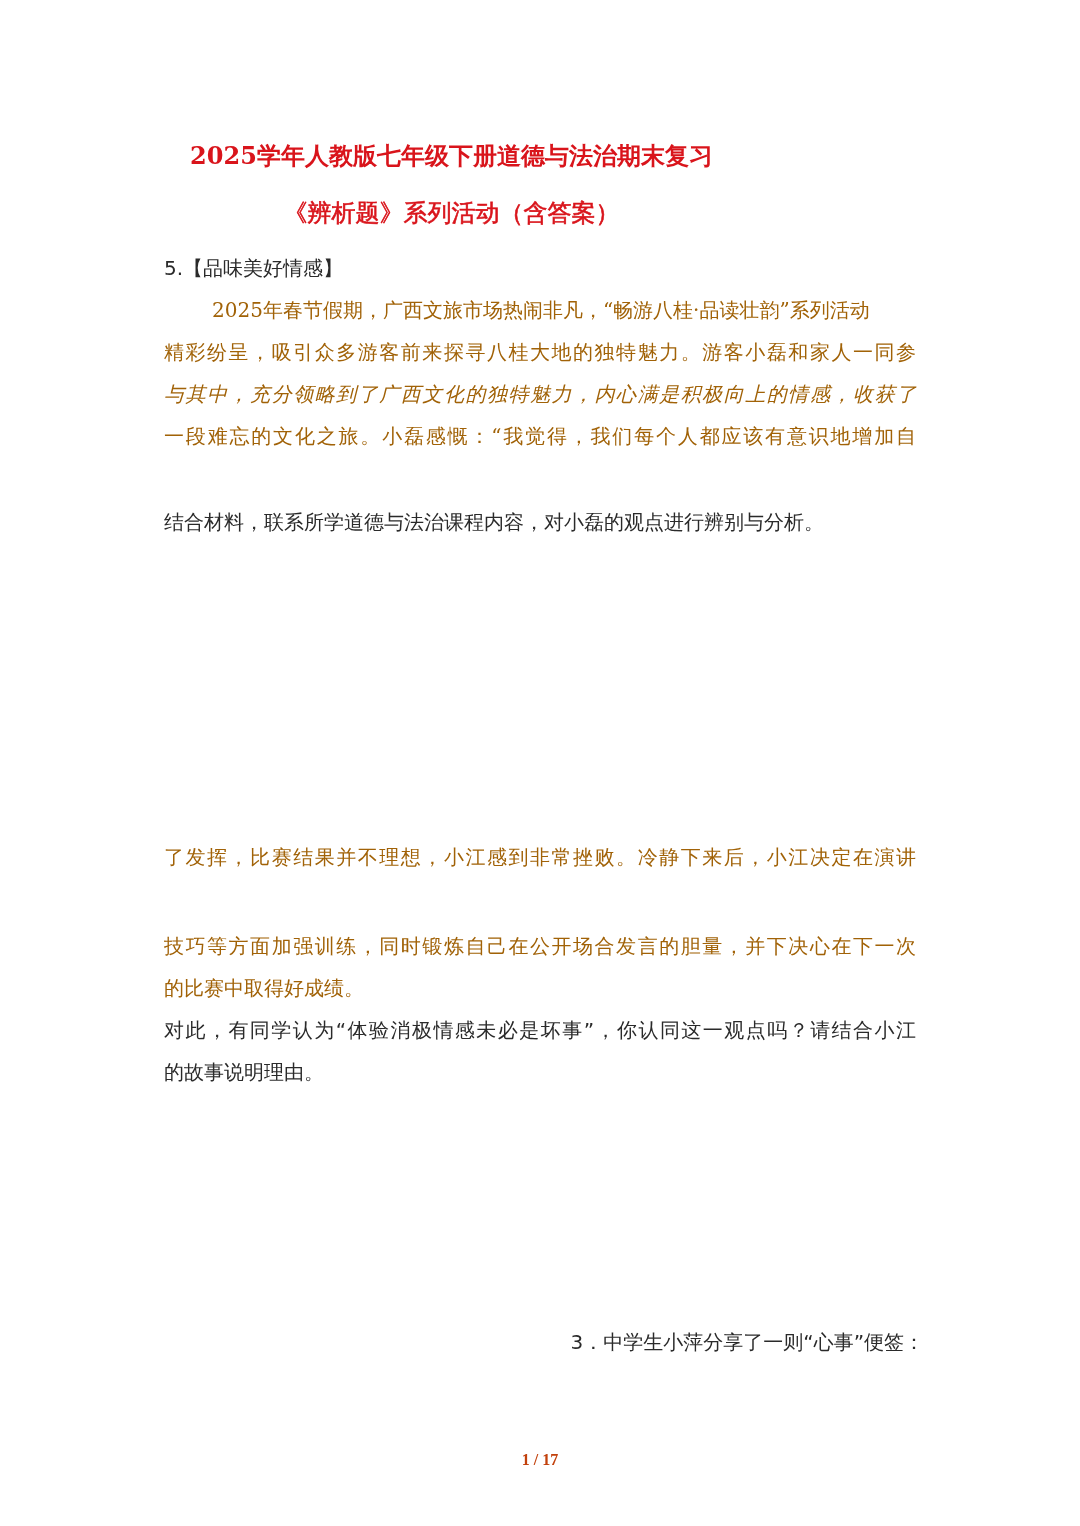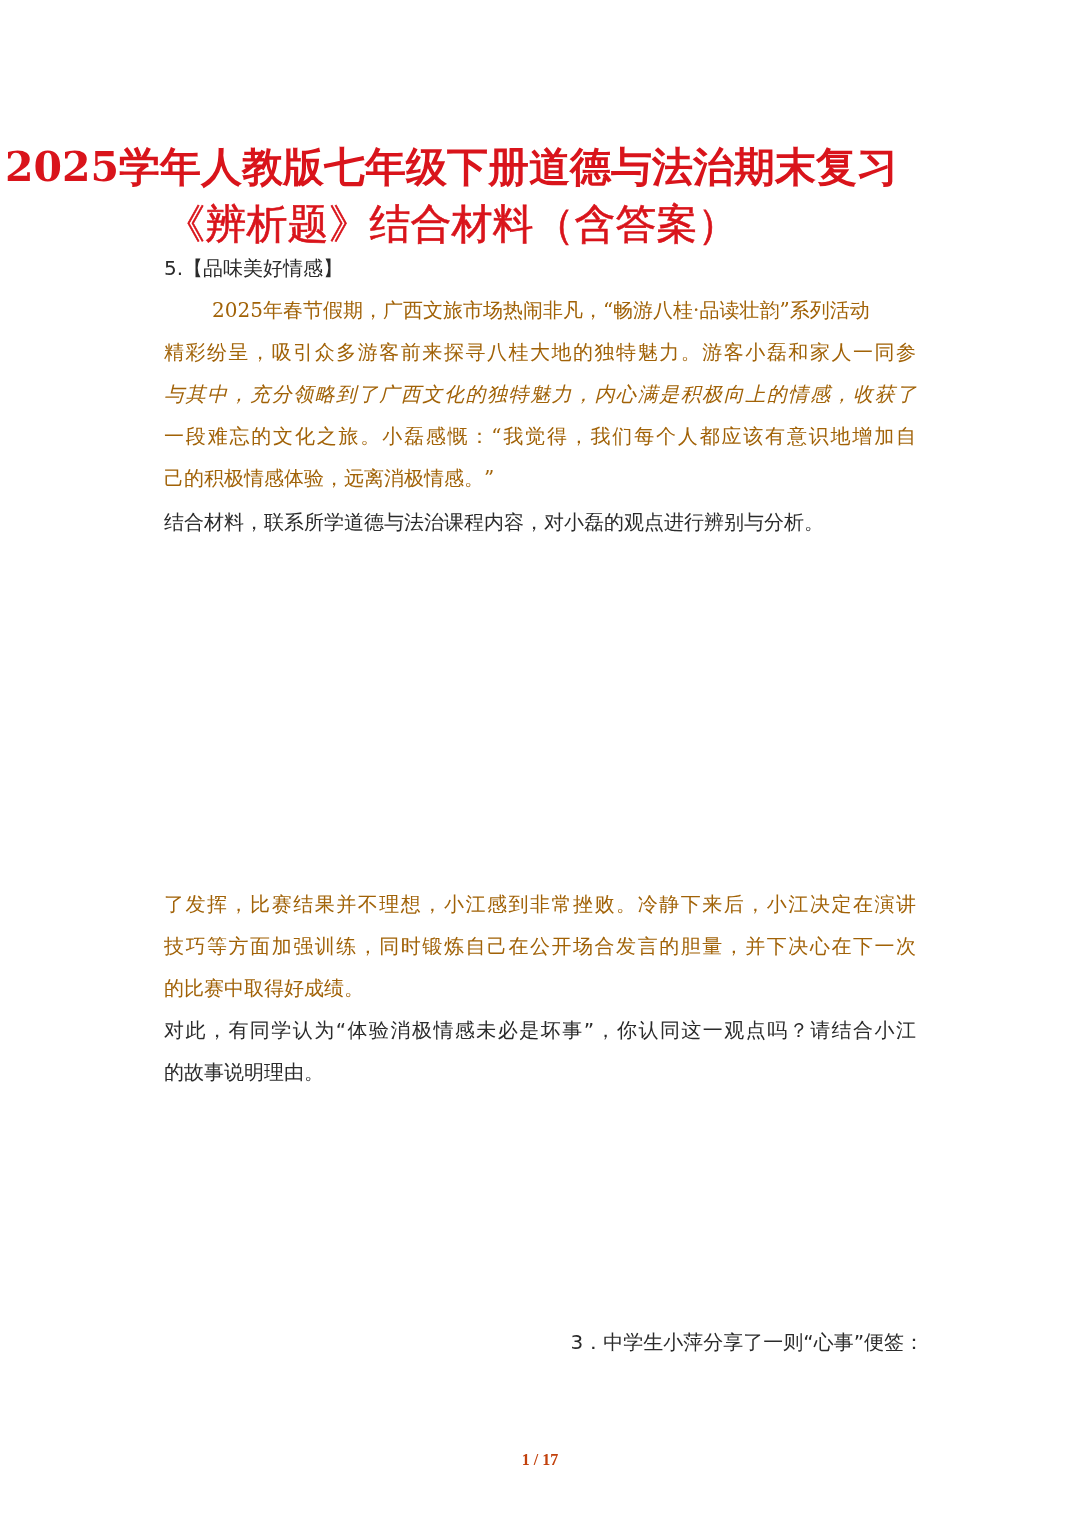--- a/index.html
+++ b/index.html
@@ -23,21 +23,21 @@
       background: #ffffff;
     }
     .title {
       position: absolute;
       left: 0;
       width: 903px;
       text-align: center;
       color: #d9141b;
       font-family: "DejaVu Serif", "Liberation Serif", serif;
       font-weight: bold;
-      font-size: 41px;
+      font-size: 24px;
       letter-spacing: 0px;
       white-space: nowrap;
     }
     .title.l1 { top: 140px; }
     .title.l2 { top: 197px; font-weight: normal; -webkit-text-stroke: 0.6px #d9141b; }
 
     .text {
       position: absolute;
       left: 164px;
       width: 760px;
@@ -71,33 +71,32 @@
       font-size: 16px;
       color: #c2410c;
     }
   </style>
 </head>
 <body>
 
 <div class="page">
 
   <div class="title l1">2025学年人教版七年级下册道德与法治期末复习</div>
-  <div class="title l2">《辨析题》结合材料（含答案）</div>
+  <div class="title l2">《辨析题》系列活动（含答案）</div>
 
   <div class="text sans" style="top:257px;">5.【品味美好情感】</div>
 
   <div class="text kai indent" style="top:299px; width:704px;">2025年春节假期，广西文旅市场热闹非凡，“畅游八桂·品读壮韵”系列活动</div>
   <div class="text kai justify-line" style="top:341px;">精彩纷呈，吸引众多游客前来探寻八桂大地的独特魅力。游客小磊和家人一同参</div>
   <div class="text kai justify-line" style="top:383px;font-style:italic;">与其中，充分领略到了广西文化的独特魅力，内心满是积极向上的情感，收获了</div>
   <div class="text kai justify-line" style="top:425px;">一段难忘的文化之旅。小磊感慨：“我觉得，我们每个人都应该有意识地增加自</div>
-  <div class="text kai" style="top:467px;">己的积极情感体验，远离消极情感。”</div>
 
   <div class="text sans" style="top:511px;">结合材料，联系所学道德与法治课程内容，对小磊的观点进行辨别与分析。</div>
 
-  <div class="text kai justify-line" style="top:893px;">了发挥，比赛结果并不理想，小江感到非常挫败。冷静下来后，小江决定在演讲</div>
+  <div class="text kai justify-line" style="top:846px;">了发挥，比赛结果并不理想，小江感到非常挫败。冷静下来后，小江决定在演讲</div>
   <div class="text kai justify-line" style="top:935px;">技巧等方面加强训练，同时锻炼自己在公开场合发言的胆量，并下决心在下一次</div>
   <div class="text kai" style="top:977px;">的比赛中取得好成绩。</div>
 
   <div class="text sans justify-line" style="top:1019px;">对此，有同学认为“体验消极情感未必是坏事”，你认同这一观点吗？请结合小江</div>
   <div class="text sans" style="top:1061px;">的故事说明理由。</div>
 
   <div class="text sans" style="top:1331px;text-align:right;">3．中学生小萍分享了一则“心事”便签：</div>
 
   <div class="page-number">1 / 17</div>
 

